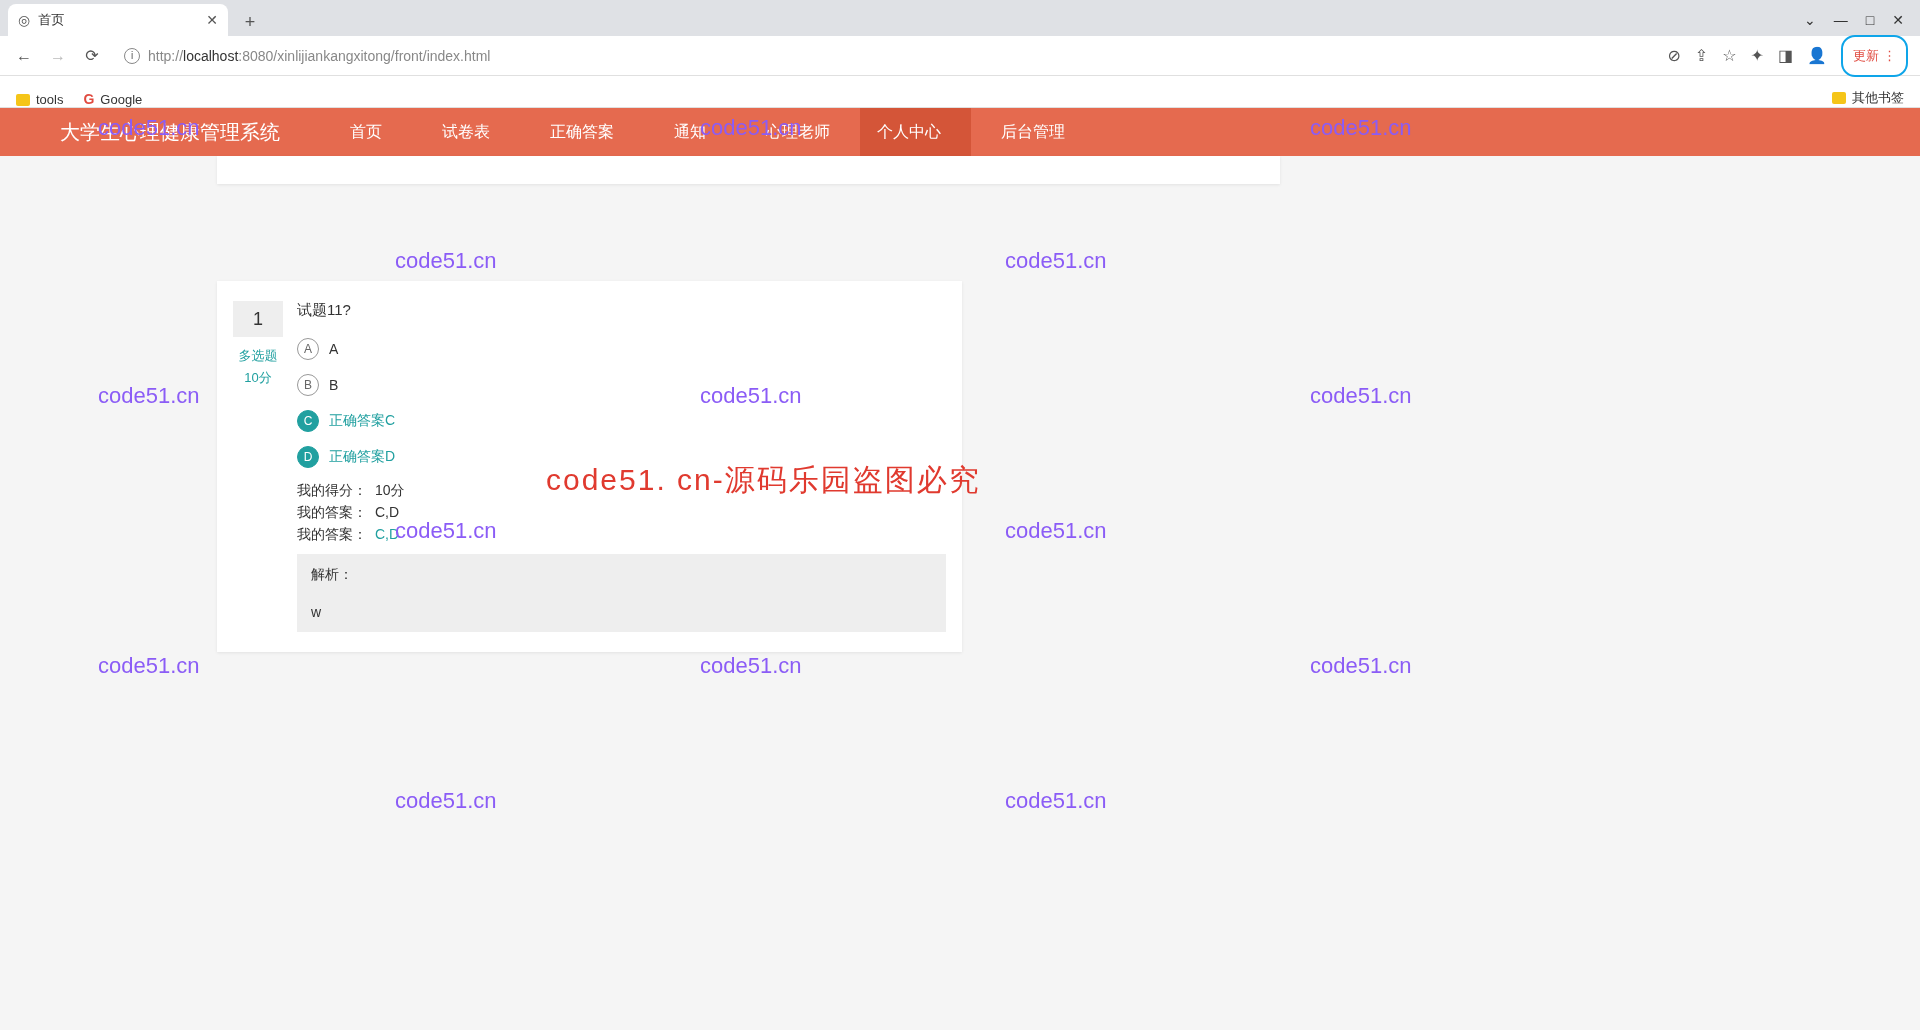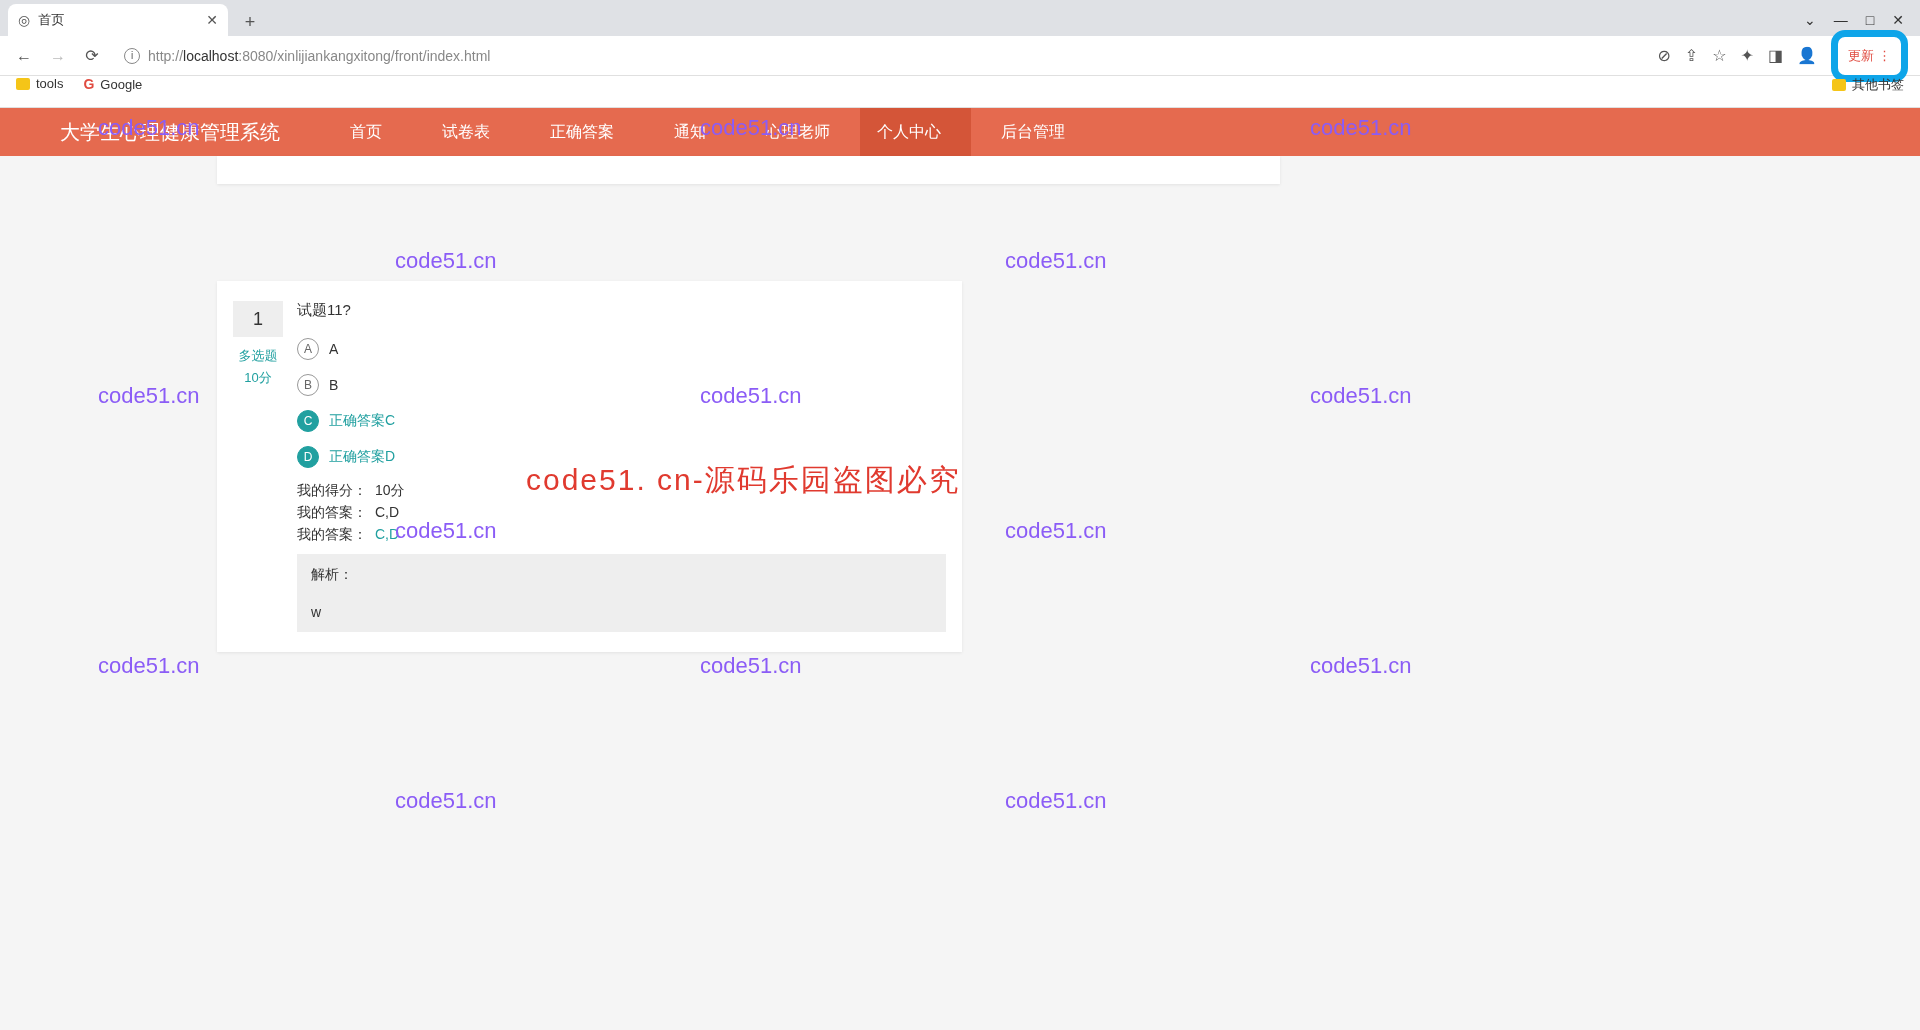--- a/index.html
+++ b/index.html
@@ -15,23 +15,23 @@
 .win-controls { margin-left: auto; display: flex; gap: 18px; padding-right: 16px; color: #333; align-items: center; height: 32px; }
 .win-controls span { font-size: 14px; }
 
 .addr-bar { background: #fff; height: 40px; display: flex; align-items: center; padding: 0 12px; gap: 10px; border-bottom: 1px solid #e0e0e0; }
 .nav-btn { font-size: 16px; color: #555; width: 24px; text-align: center; }
 .nav-btn.disabled { color: #bbb; }
 .url-box { flex: 1; display: flex; align-items: center; gap: 8px; font-size: 14px; color: #333; padding: 4px 10px; }
 .url-box .info { font-size: 14px; color: #555; border: 1px solid #888; border-radius: 50%; width: 16px; height: 16px; display: inline-flex; align-items: center; justify-content: center; font-size: 10px; }
 .url-dim { color: #888; }
 .addr-icons { display: flex; gap: 14px; align-items: center; color: #555; font-size: 16px; }
-.update-btn { border: 7px solid #0ea5e9; color: #e04a3f; border-radius: 14px; padding: 10px 10px; font-size: 13px; display: flex; align-items: center; gap: 4px; }
-
-.bookmarks { background: #fff; height: 32px; display: flex; align-items: flex-start; padding: 0 16px; gap: 20px; font-size: 13px; color: #333; border-bottom: 1px solid #e0e0e0; }
+.update-btn { border: 2px solid #0ea5e9; color: #e04a3f; border-radius: 14px; padding: 10px 10px; font-size: 13px; display: flex; align-items: center; gap: 4px; }
+
+.bookmarks { background: #fff; height: 32px; display: flex; align-items: flex-end; padding: 0 16px; gap: 20px; font-size: 13px; color: #333; border-bottom: 1px solid #e0e0e0; }
 .bm-item { display: flex; align-items: center; gap: 6px; }
 .folder-icon { width: 14px; height: 12px; background: #f5c518; border-radius: 2px; display: inline-block; }
 .g-icon { color: #e04a3f; font-weight: bold; font-size: 14px; }
 .bm-right { margin-left: auto; display: flex; align-items: center; gap: 6px; }
 
 
 .site-nav { background: #e56a4f; height: 48px; display: flex; align-items: center; color: #fff; }
 .site-title { font-size: 20px; padding: 0 40px 0 60px; }
 .nav-items { display: flex; height: 100%; }
 .nav-item { padding: 0 30px; display: flex; align-items: center; font-size: 16px; cursor: pointer; }
@@ -197,15 +197,15 @@
       <div class="wm" style="left: 98px; top: 227px;">code51.cn</div>
       <div class="wm" style="left: 700px; top: 227px;">code51.cn</div>
       <div class="wm" style="left: 1310px; top: 227px;">code51.cn</div>
       <div class="wm" style="left: 395px; top: 362px;">code51.cn</div>
       <div class="wm" style="left: 1005px; top: 362px;">code51.cn</div>
       <div class="wm" style="left: 98px; top: 497px;">code51.cn</div>
       <div class="wm" style="left: 700px; top: 497px;">code51.cn</div>
       <div class="wm" style="left: 1310px; top: 497px;">code51.cn</div>
       <div class="wm" style="left: 395px; top: 632px;">code51.cn</div>
       <div class="wm" style="left: 1005px; top: 632px;">code51.cn</div>
-      <div class="wm-red" style="left: 526px; top: 304px;">code51. cn-源码乐园盗图必究</div>
+      <div class="wm-red" style="left: 546px; top: 304px;">code51. cn-源码乐园盗图必究</div>
     </div>
 </div>
 
 </body></html>

